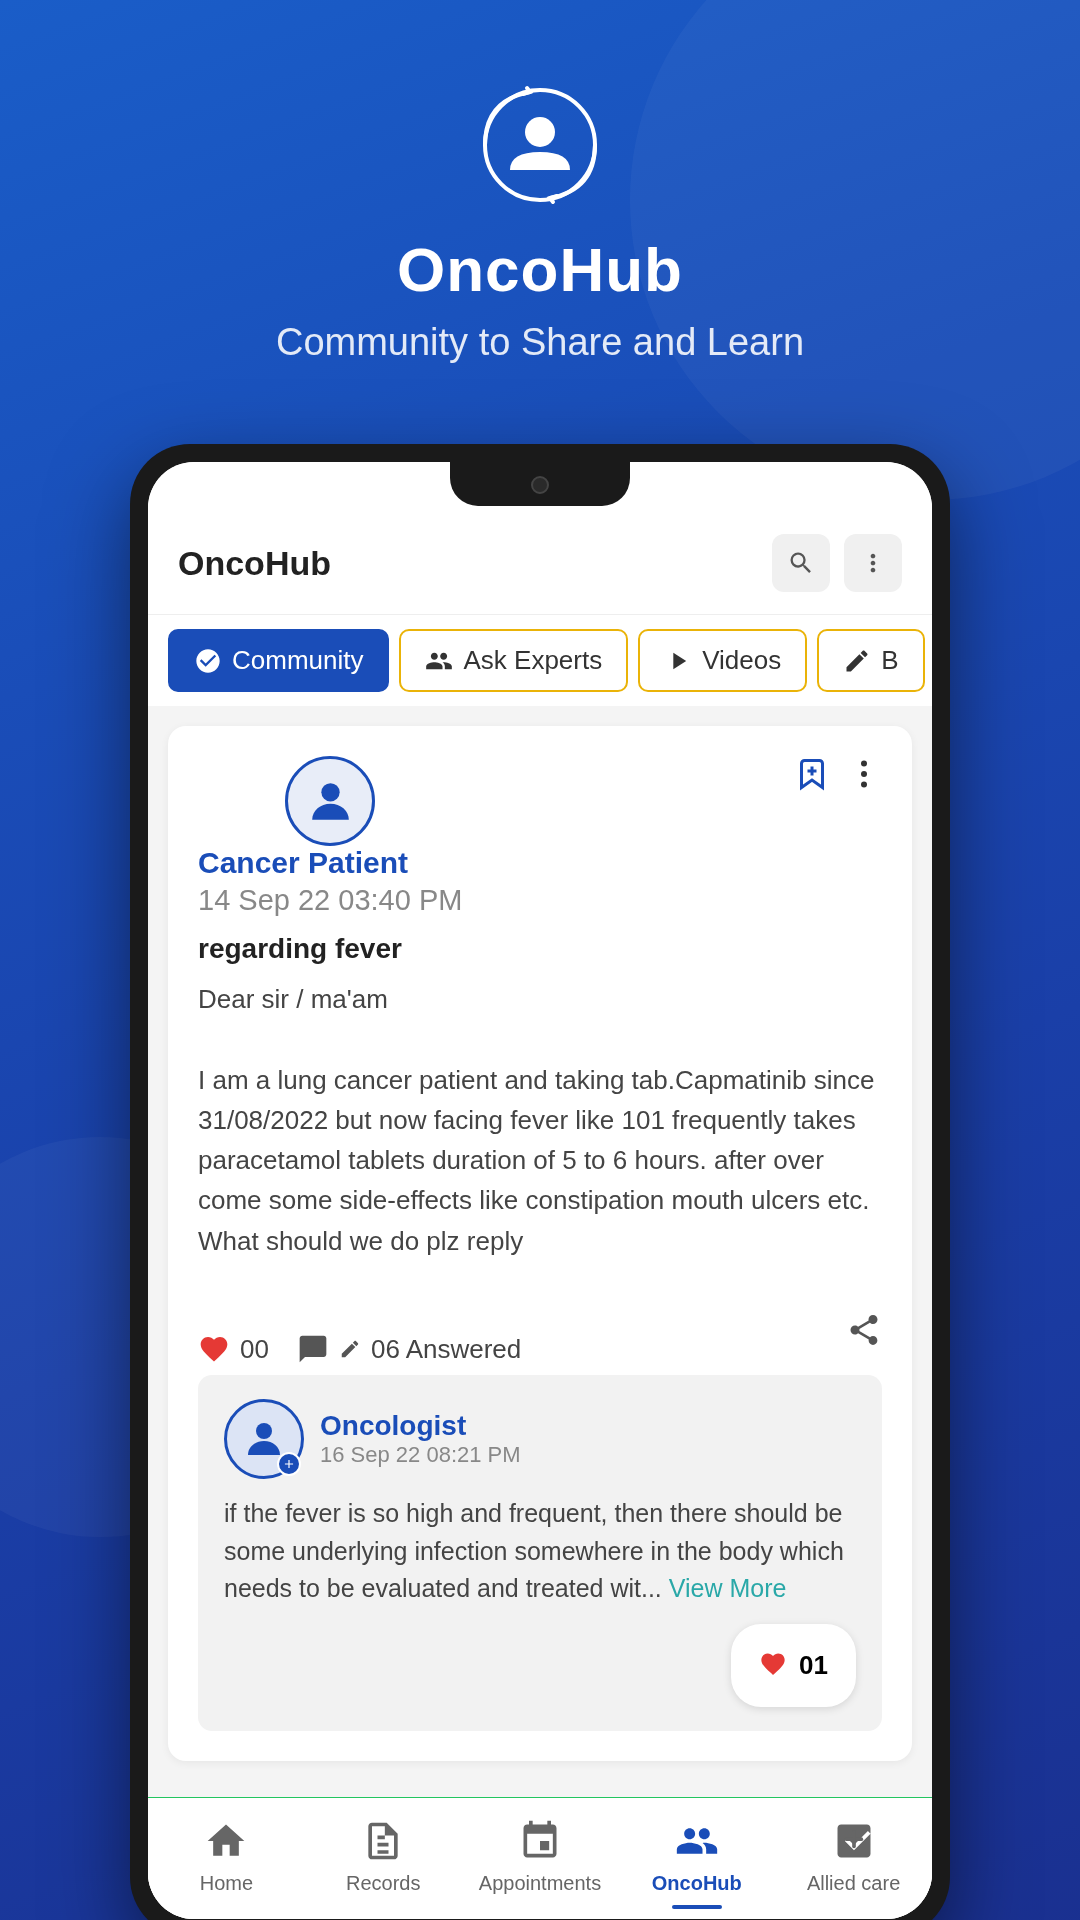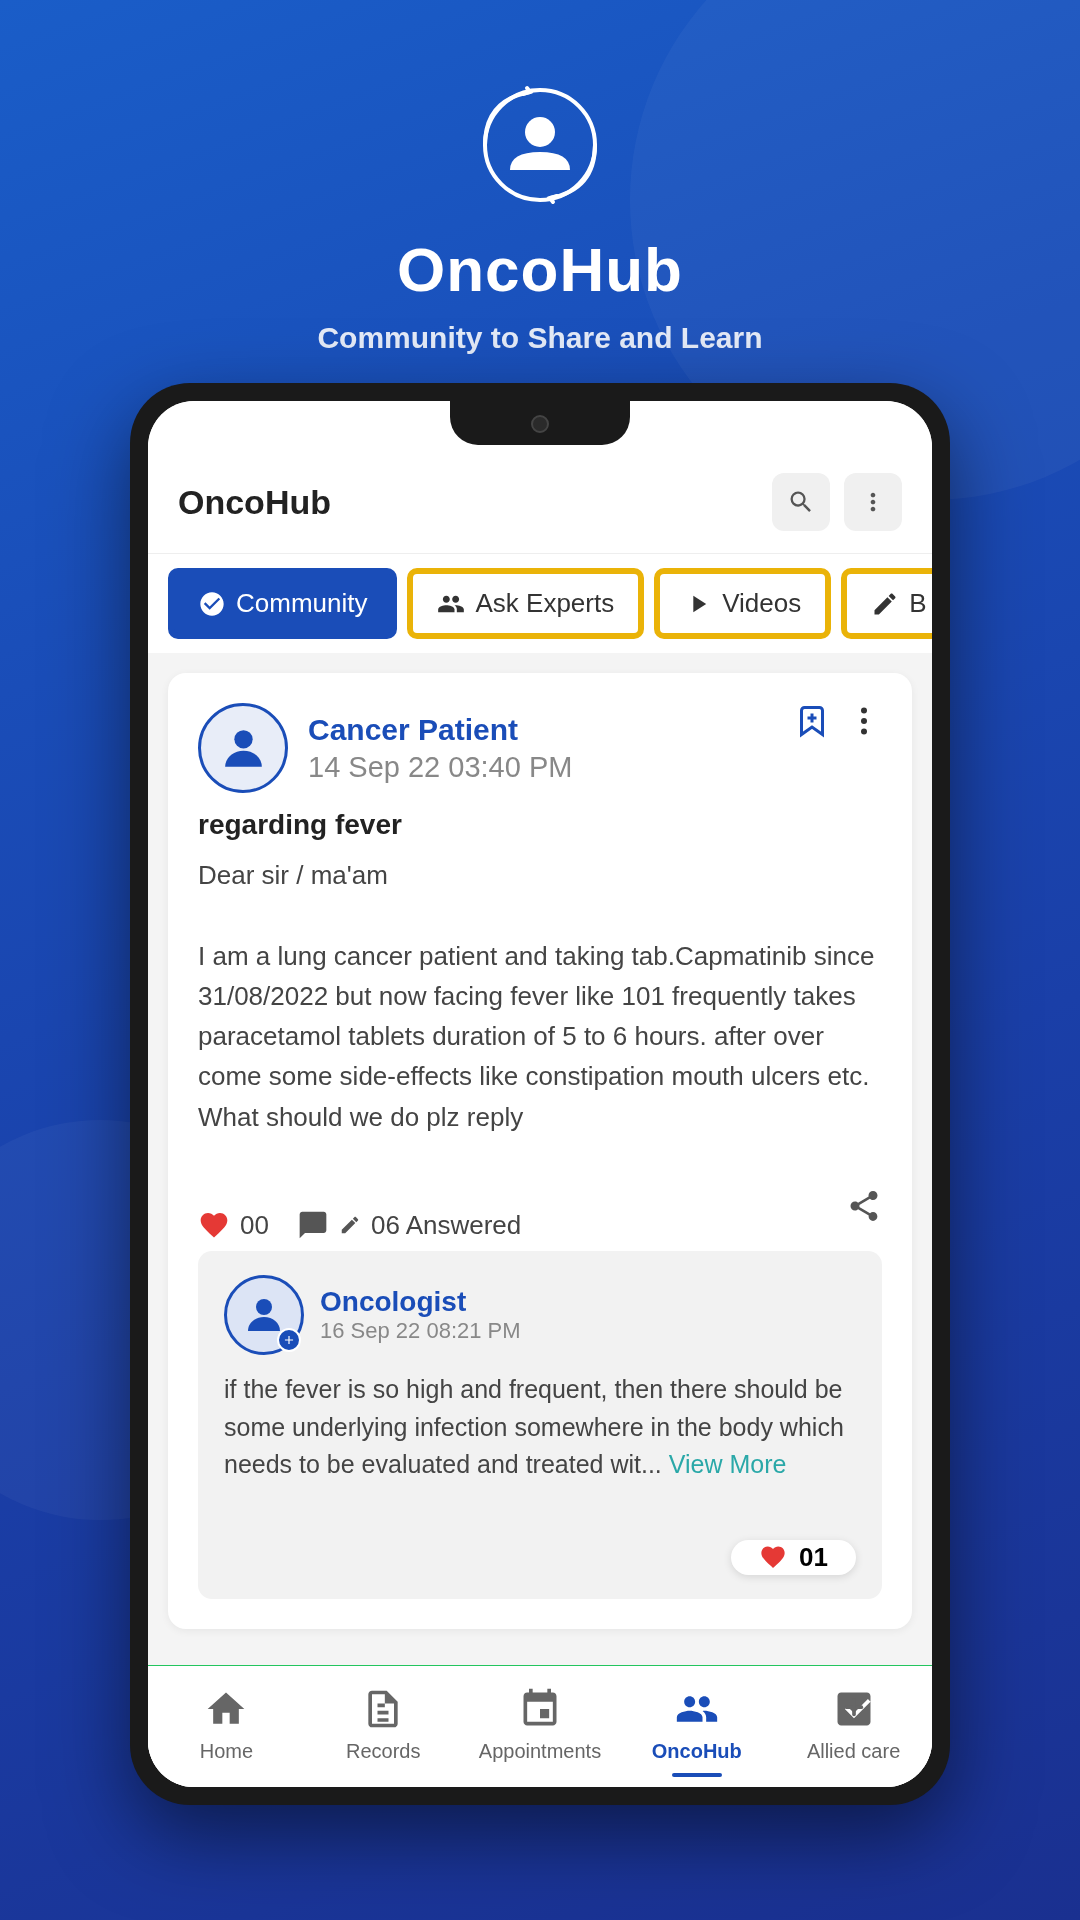--- a/index.html
+++ b/index.html
@@ -42,23 +42,23 @@
     .app-title {
       color: #ffffff;
       font-size: 62px;
       font-weight: 700;
       letter-spacing: 1px;
       margin-bottom: 16px;
     }
 
     .app-subtitle {
       color: rgba(255,255,255,0.88);
-      font-size: 30px;
-      font-weight: 700;
-      margin-bottom: 28px;
+      font-size: 38px;
+      font-weight: 400;
+      margin-bottom: 80px;
     }
 
     
     .phone-frame {
       width: 820px;
       background: #1a1a1a;
       border-radius: 60px;
       padding: 18px;
       box-shadow: 0 30px 80px rgba(0,0,0,0.5);
       z-index: 3;
@@ -163,21 +163,21 @@
     .tab-item {
       display: flex;
       align-items: center;
       gap: 10px;
       padding: 14px 24px;
       border-radius: 10px;
       font-size: 26px;
       font-weight: 500;
       cursor: pointer;
       white-space: nowrap;
-      border: 6px solid #eab308;
+      border: 2px solid #eab308;
     }
 
     .tab-item.active {
       background: #1a4db8;
       color: #ffffff;
       border-color: #1a4db8;
     }
 
     .tab-item.inactive {
       background: #ffffff;
@@ -202,21 +202,21 @@
     .post-header {
       display: flex;
       align-items: flex-start;
       justify-content: space-between;
       margin-bottom: 16px;
     }
 
     .post-user {
       display: flex;
       align-items: center;
-      gap: 20px;
+      flex-direction: column;
     }
 
     .user-avatar {
       width: 90px;
       height: 90px;
       border-radius: 50%;
       border: 3px solid #1a4db8;
       background: #e8edf8;
       display: flex;
       align-items: center;
@@ -340,28 +340,26 @@
 
     .reply-footer {
       display: flex;
       justify-content: flex-end;
       margin-top: 16px;
     }
 
     .like-pill {
       background: #ffffff;
       border-radius: 30px;
-      padding: 2px 28px;
-      display: flex;
-      align-items: center;
+      padding: 26px 28px;
+      display: flex;
       gap: 12px;
       font-size: 26px;
       font-weight: 600;
       box-shadow: 0 2px 8px rgba(0,0,0,0.12);
-      margin-top: 40px;
     }
 
     
     .bottom-nav {
       display: flex;
       background: #ffffff;
       border-top: 1px solid #22c55e;
       padding: 18px 0 10px 0;
     }
 

